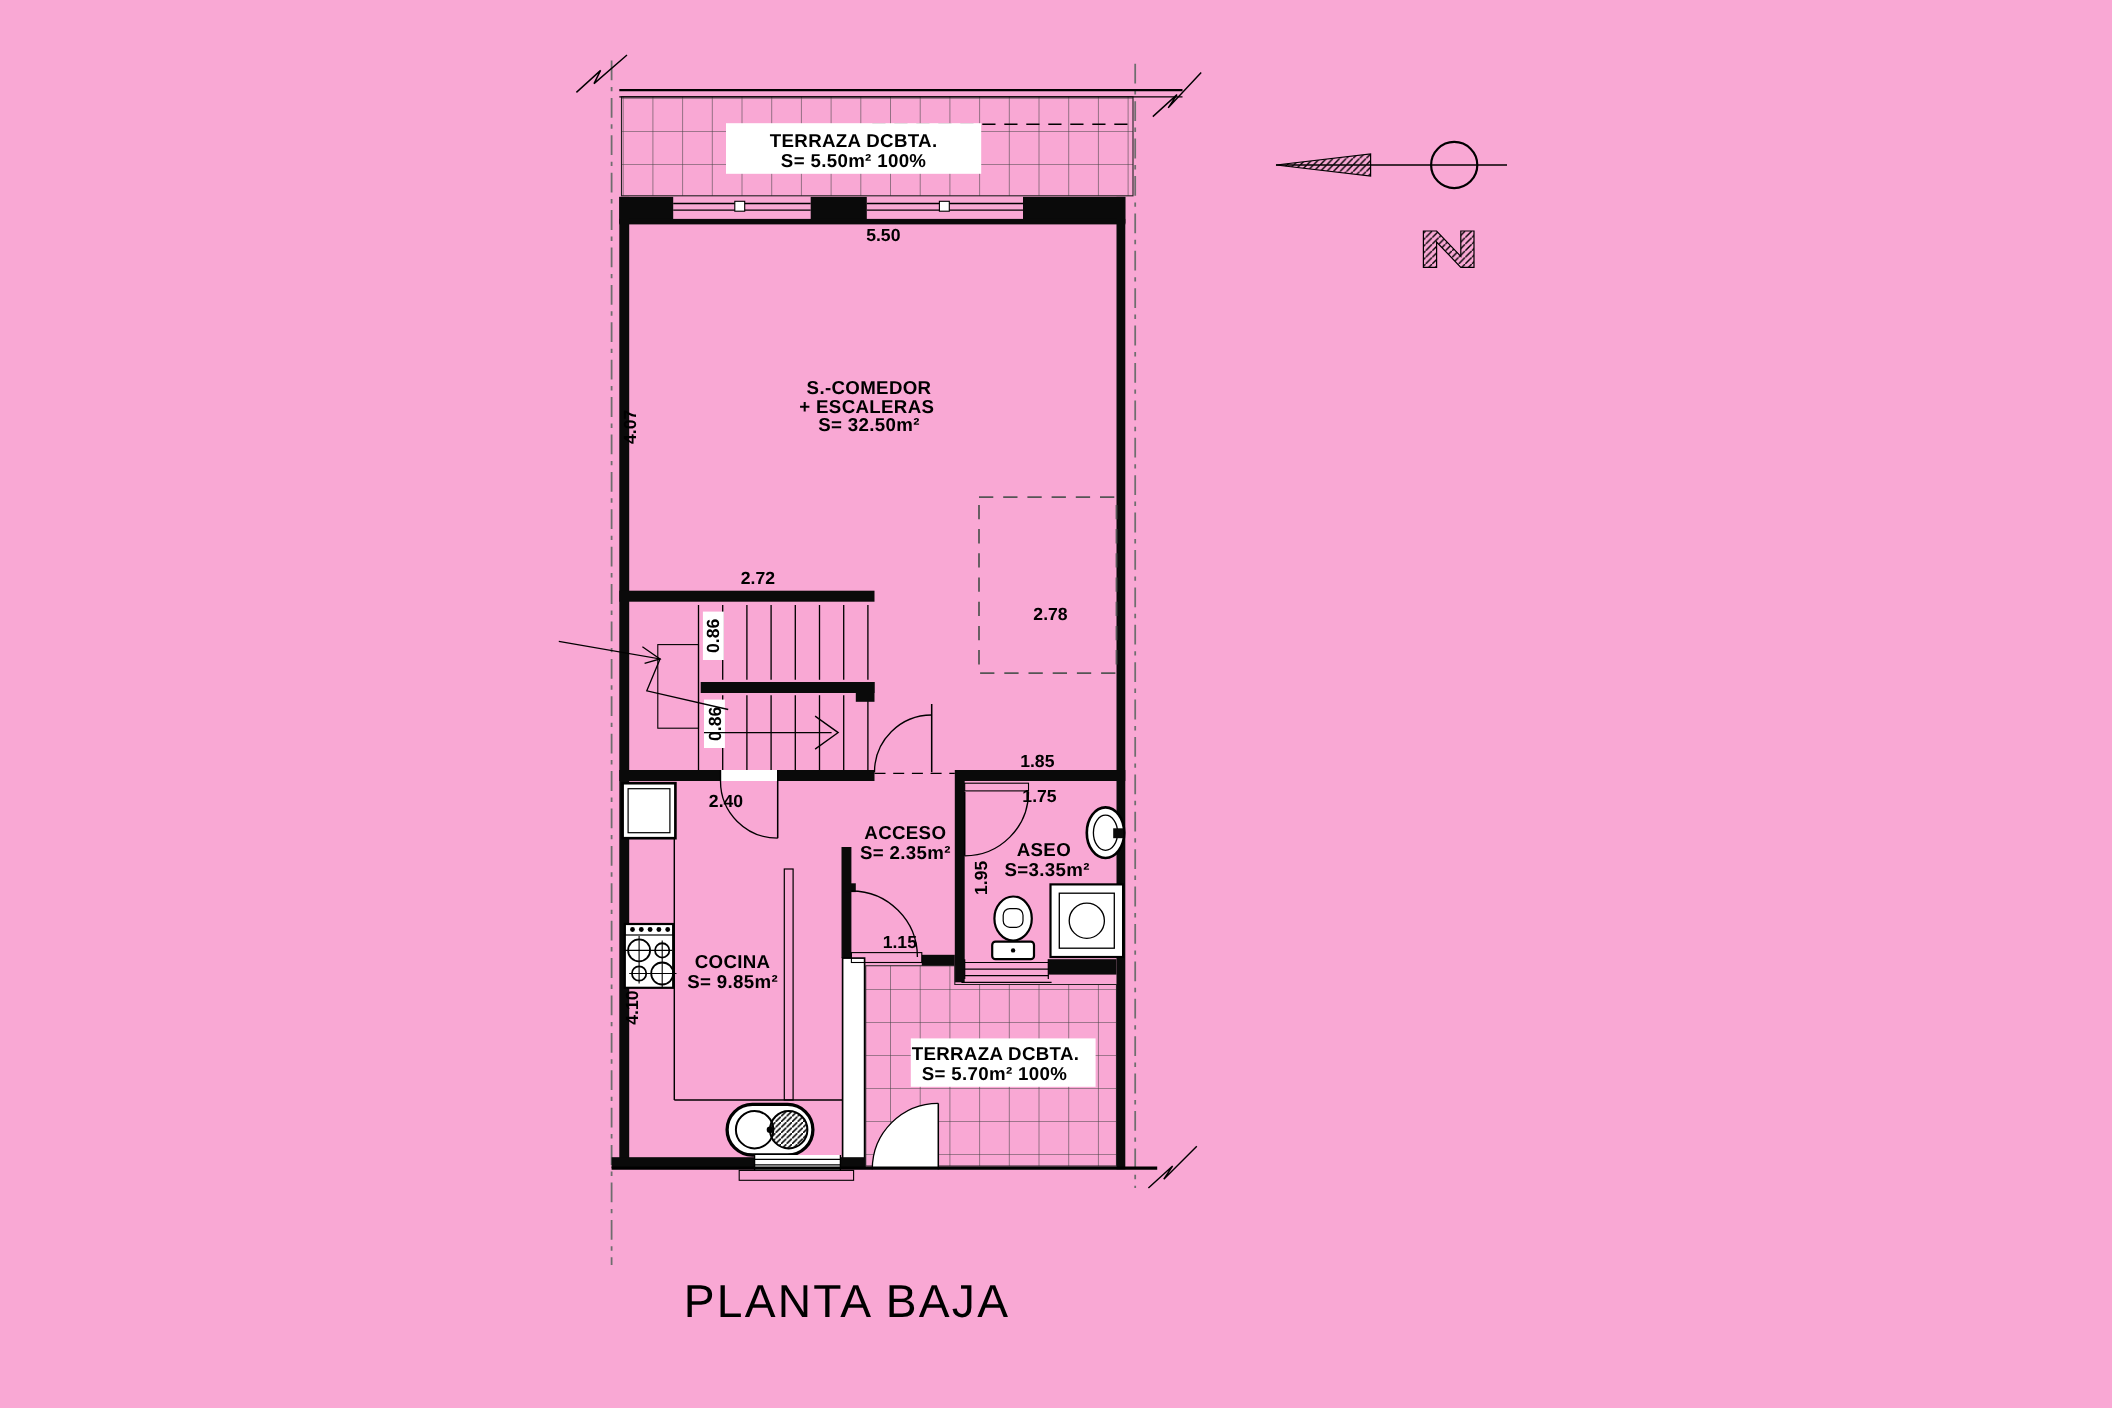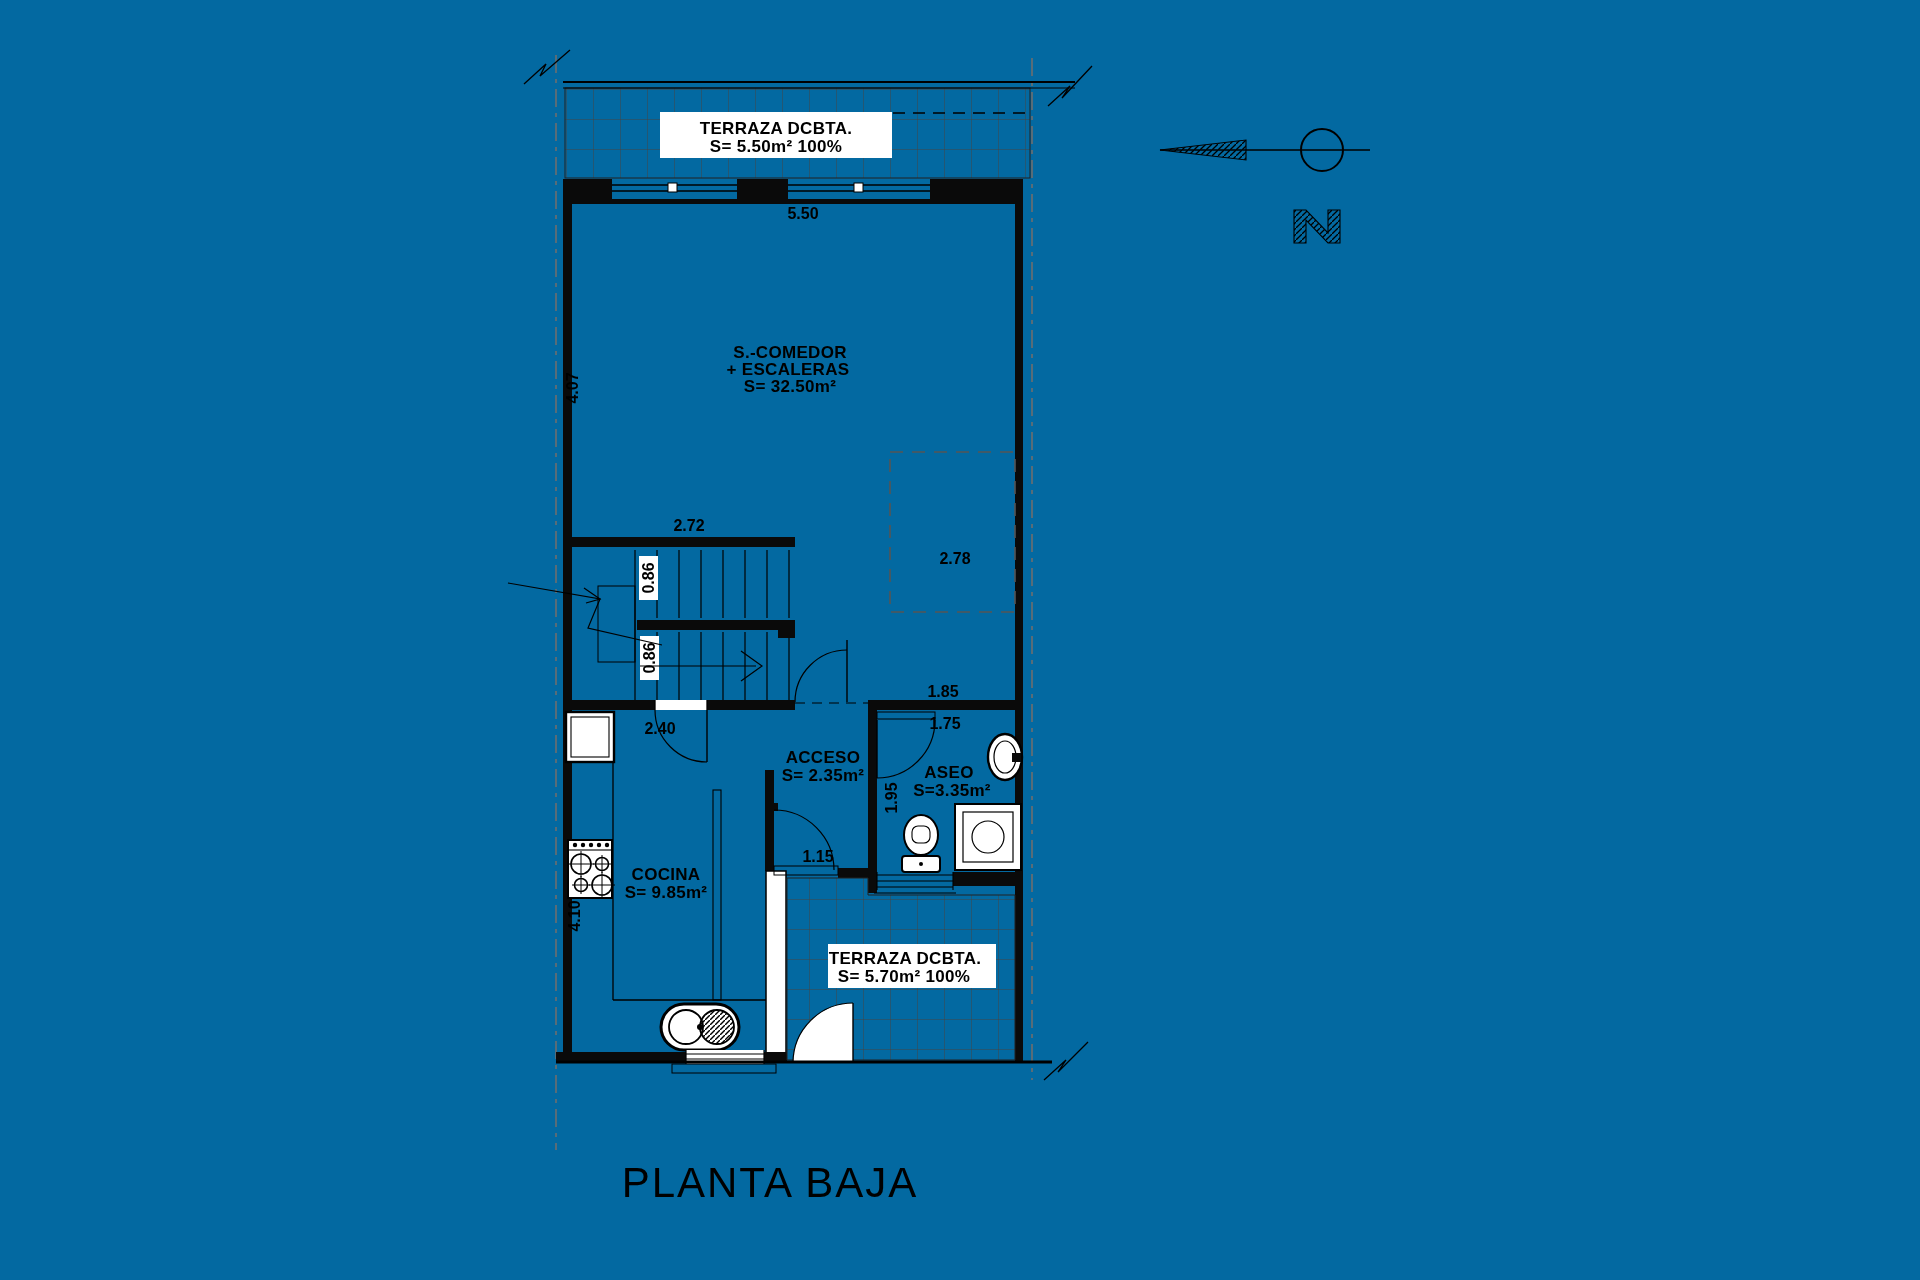--- a/index.html
+++ b/index.html
@@ -1,16 +1,16 @@
 <!DOCTYPE html>
 <html><head>
 <meta charset="utf-8">
 <style>
   html,body{margin:0;padding:0;background:#ffffff;}
-  .page{position:relative;width:1920px;height:1280px;background:#0369a1;overflow:hidden;
+  .page{position:relative;width:1920px;height:1280px;background:#f9a8d4;overflow:hidden;
         font-family:"Liberation Sans", sans-serif;}
   svg{position:absolute;left:0;top:0;}
   text{fill:#000;}
   .lbl{font-size:17px;font-weight:700;letter-spacing:.3px;}
   .dim{font-size:16px;font-weight:700;}
   .title{font-size:42px;font-weight:400;letter-spacing:2px;}
 </style>
 </head>
 <body>
 

